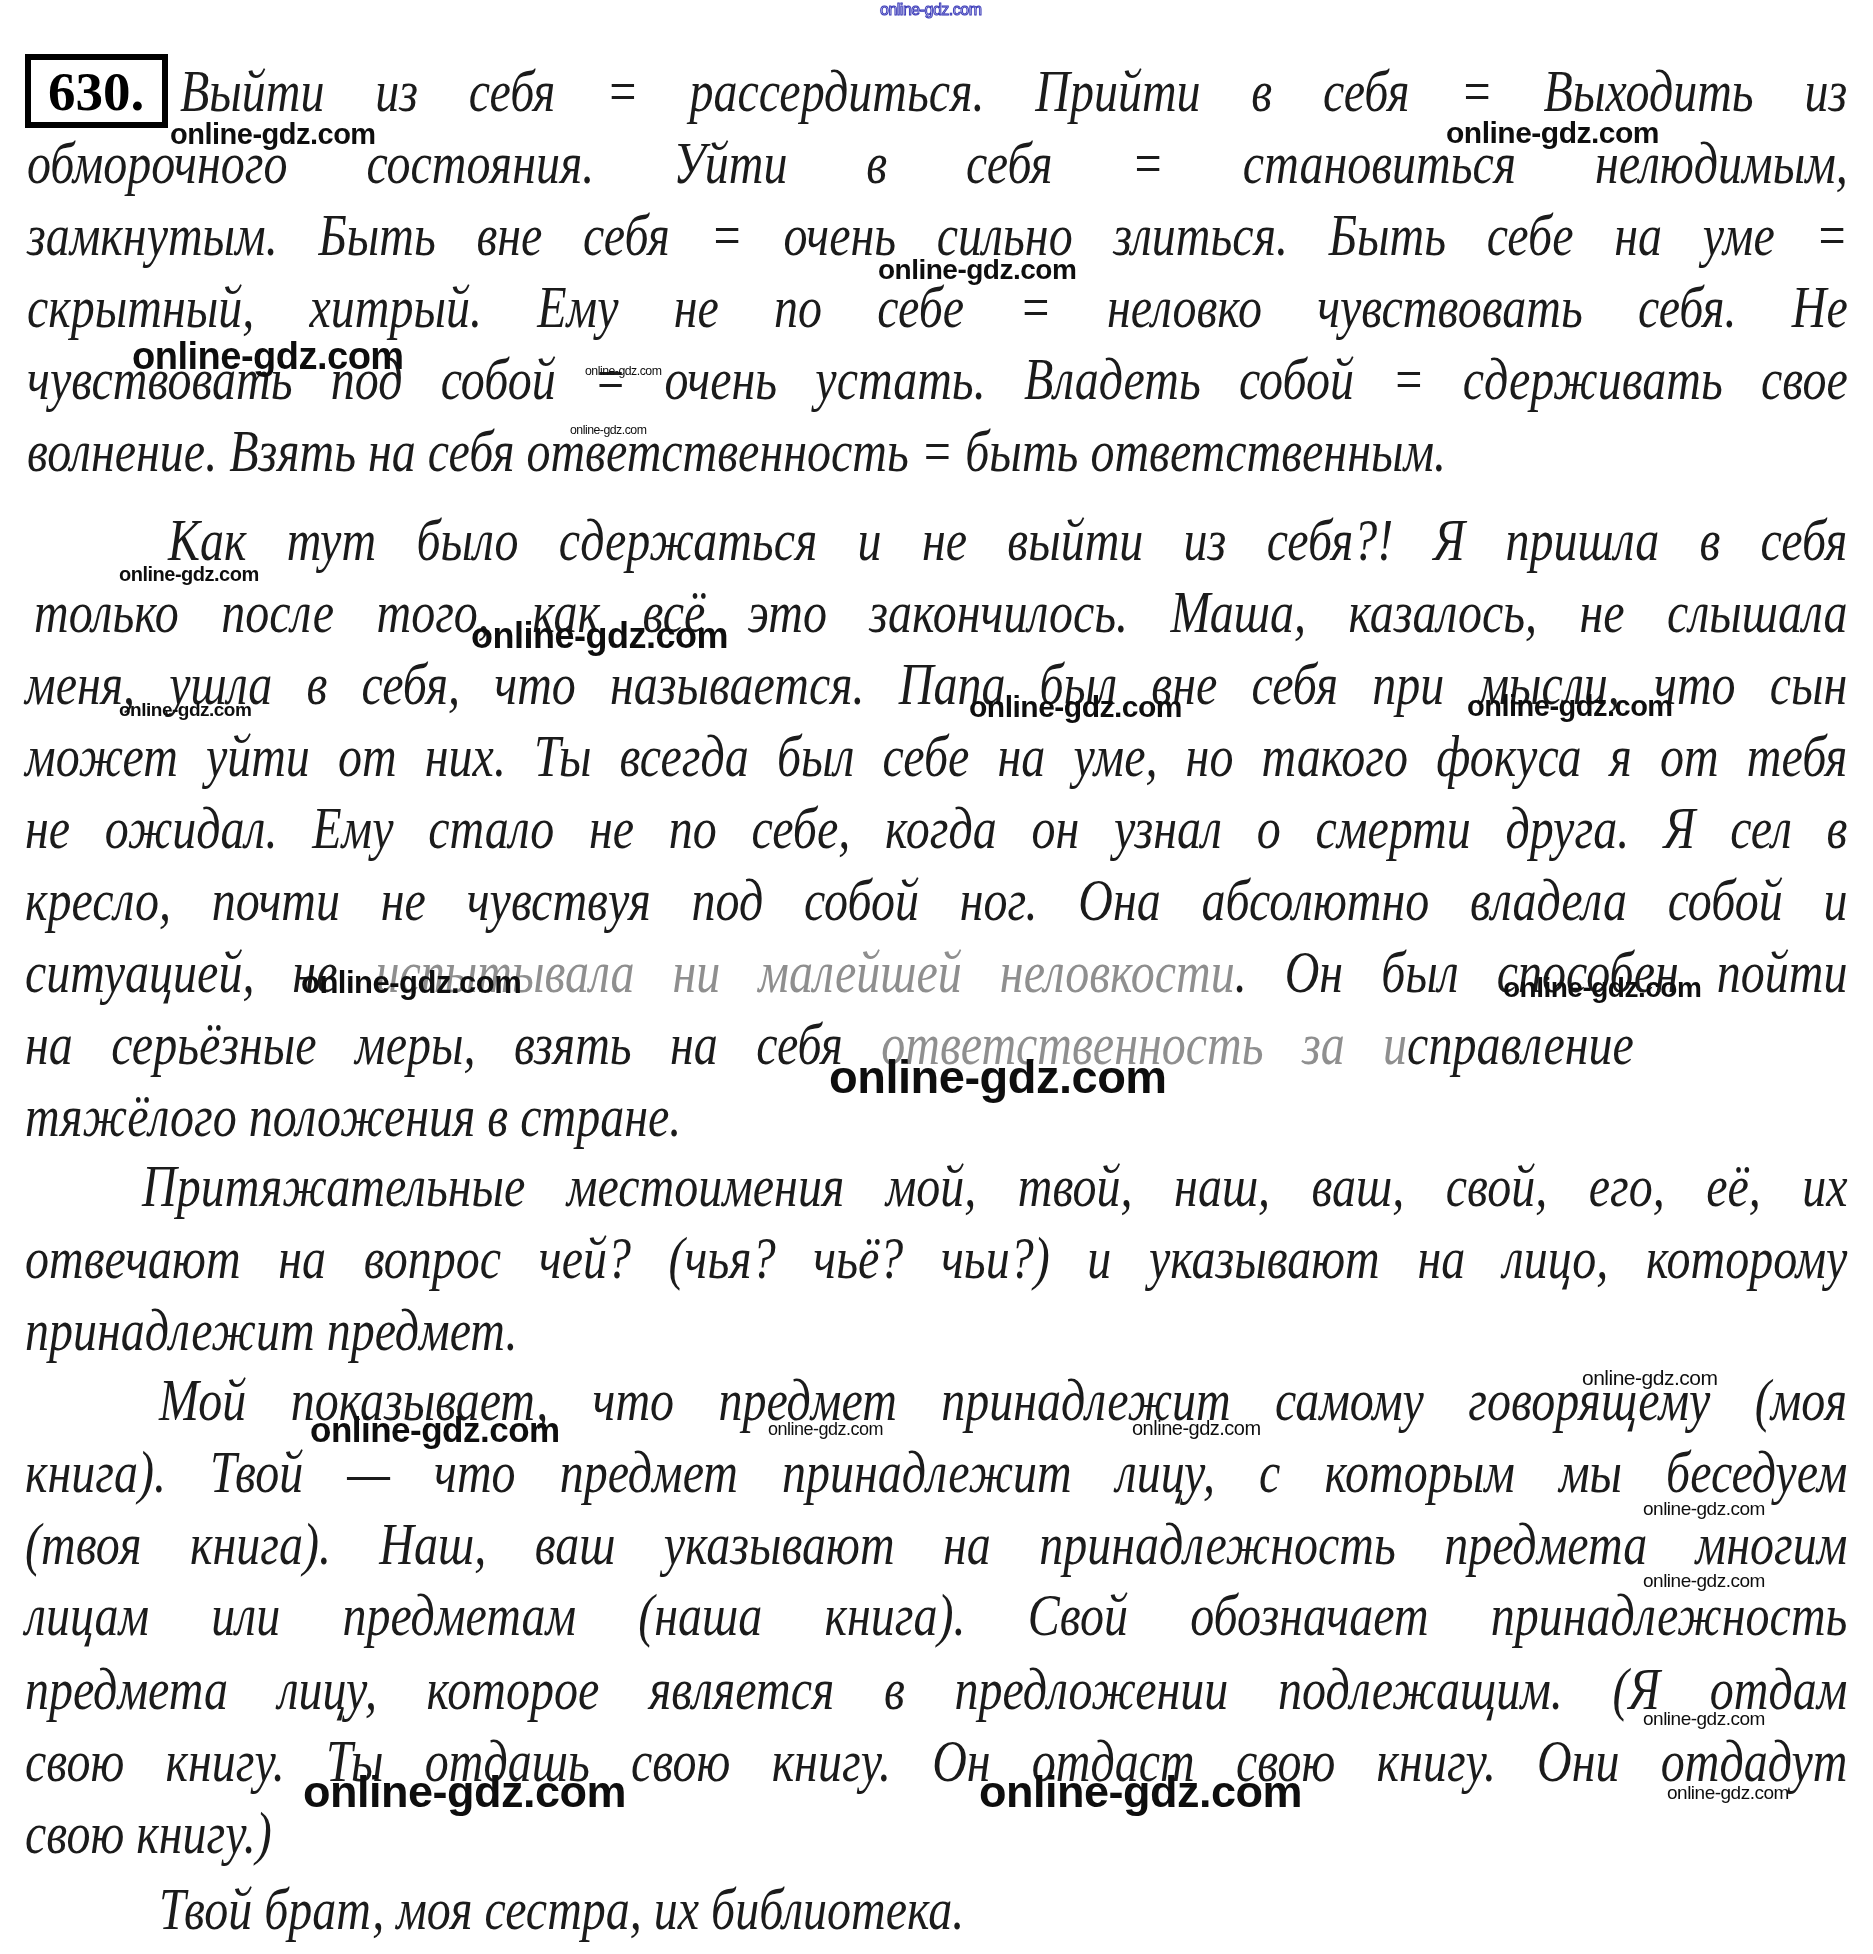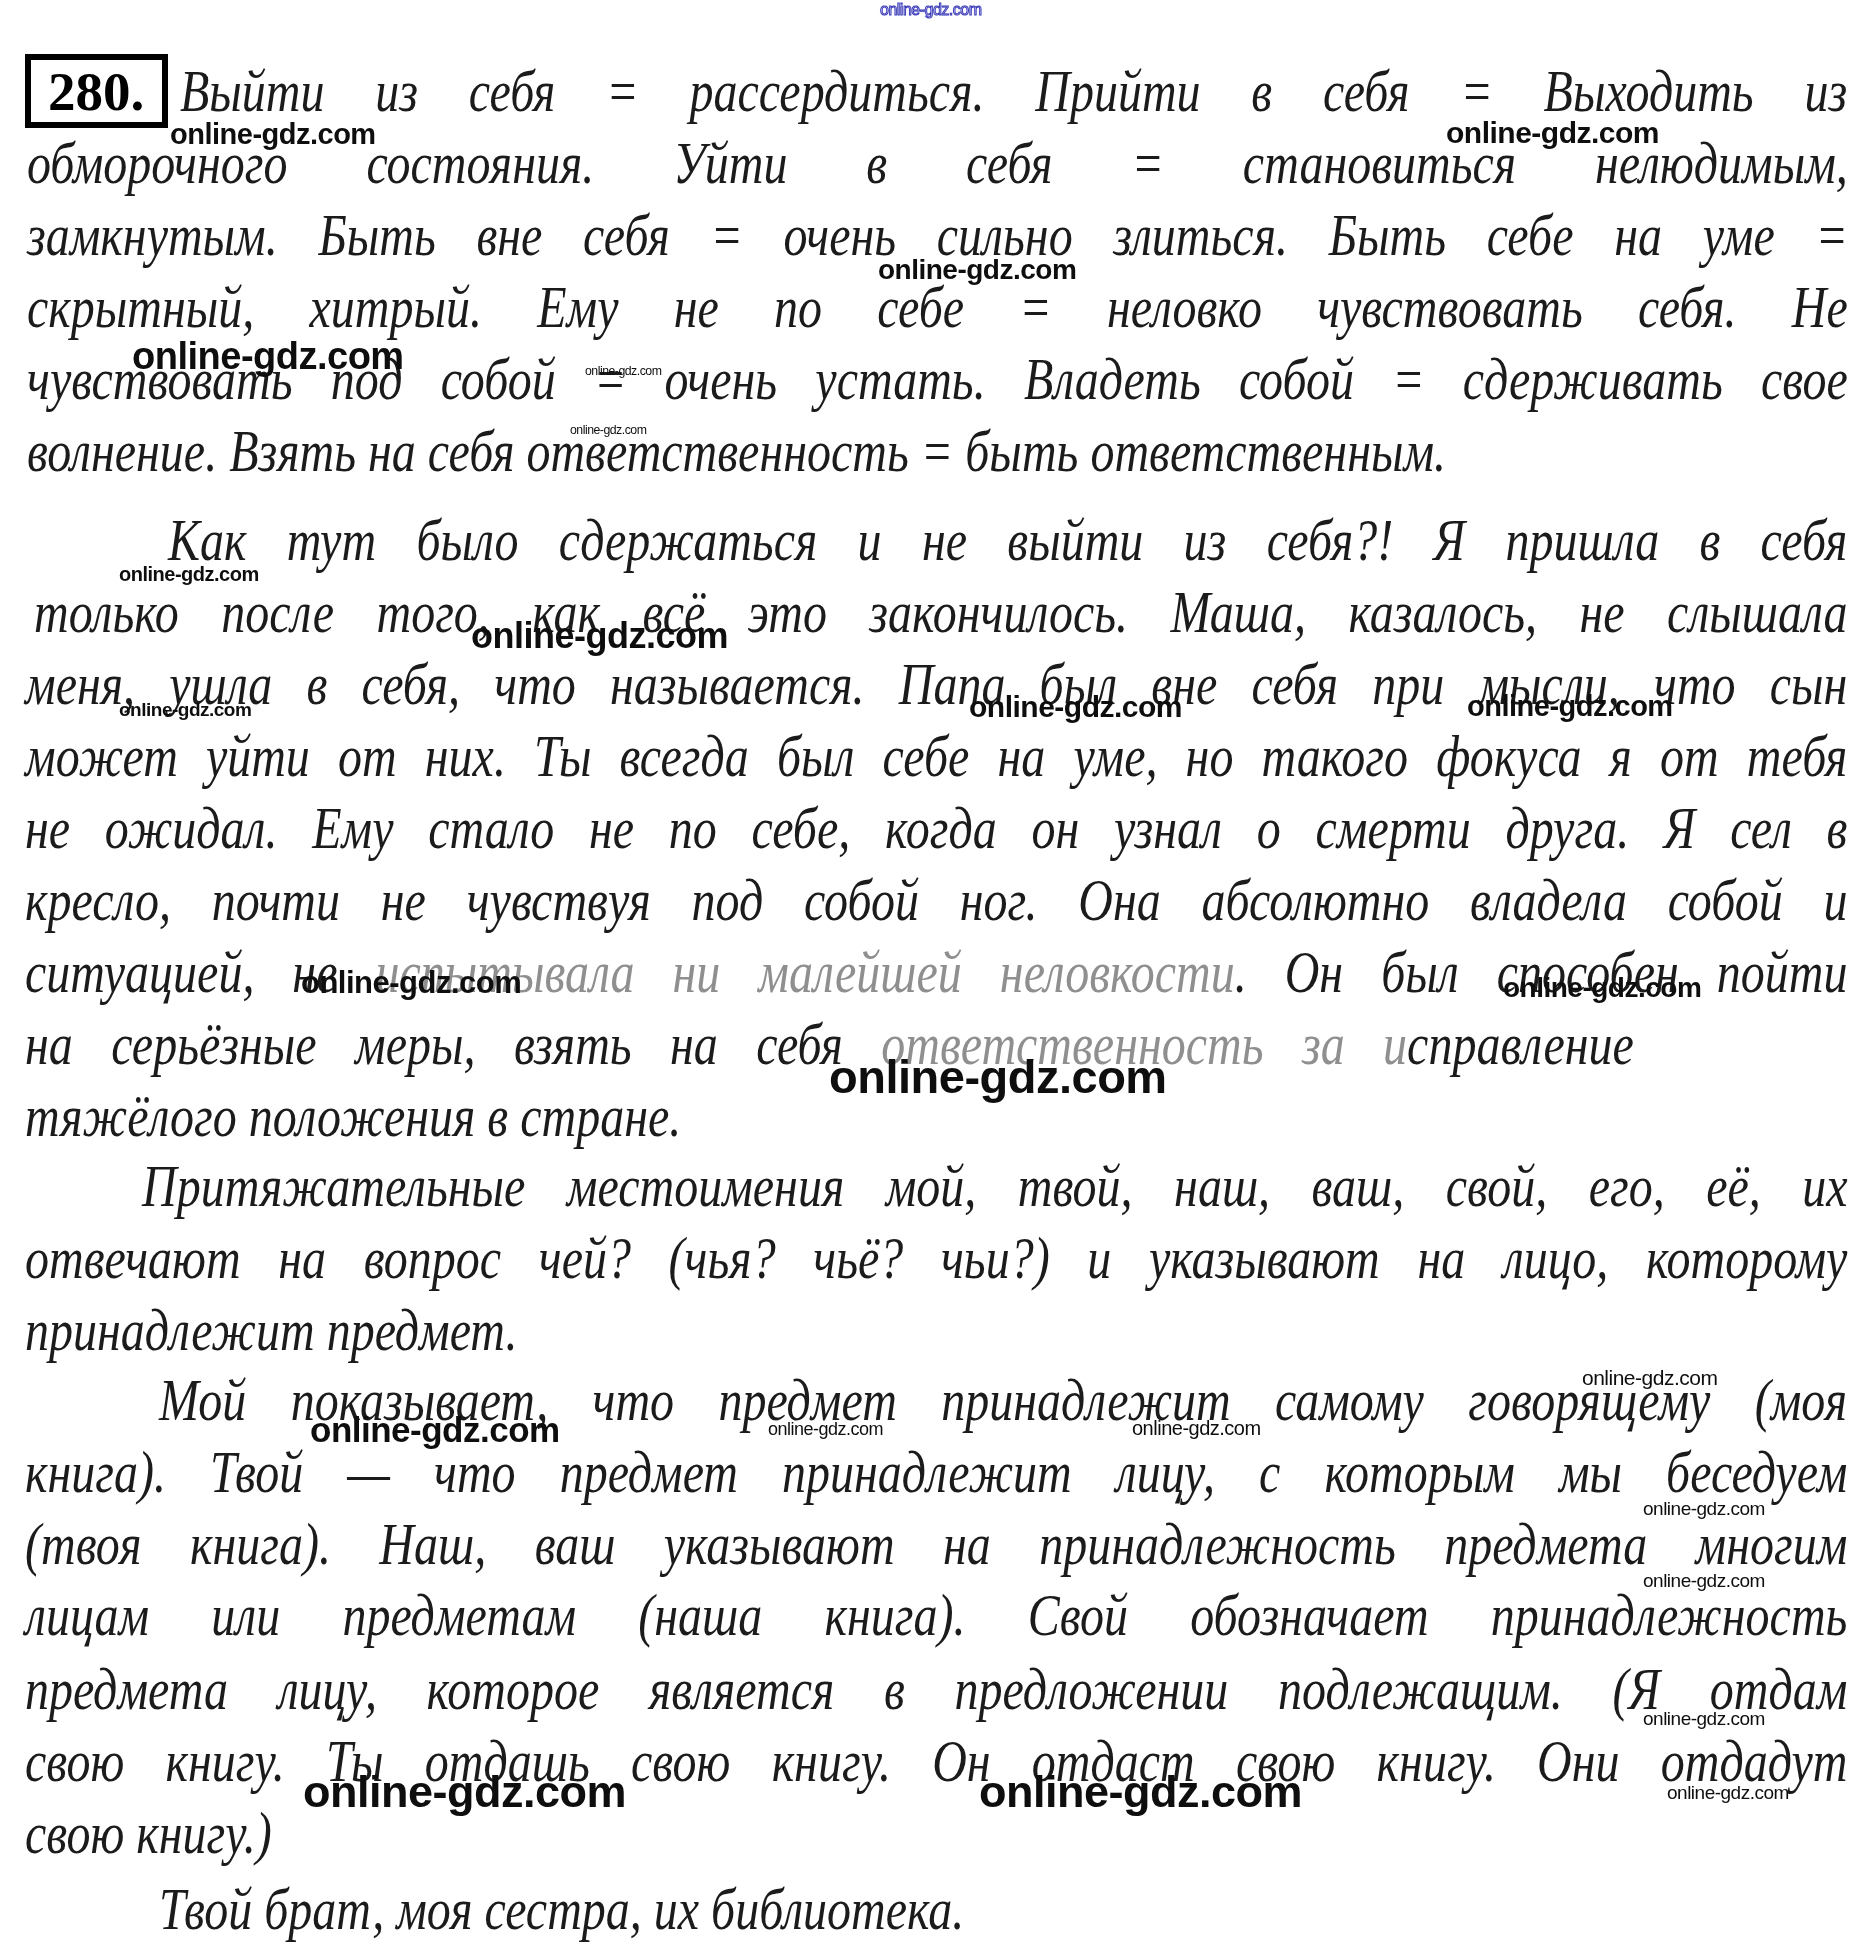--- a/index.html
+++ b/index.html
@@ -58,21 +58,21 @@
     color: #d9d9f2;
     -webkit-text-stroke: 0.9px #3a3ab8;
     text-shadow: 0 0 0.9px #4646c0;
   }
 </style>
 </head>
 <body>
 
 <div id="page">
   <div id="exbox">
-    <span>280.</span>
+    <span>630.</span>
   </div>
   <div id="lines-container">
       <div class="tl j" style="left: 180px; top: 55px; width: 2084px;"><span>Выйти из себя = рассердиться. Прийти в себя = Выходить из</span></div>
       <div class="tl j" style="left: 26.5px; top: 127px; width: 2276px;"><span>обморочного состояния. Уйти в себя = становиться нелюдимым,</span></div>
       <div class="tl j" style="left: 26.5px; top: 199px; width: 2276px;"><span>замкнутым. Быть вне себя = очень сильно злиться. Быть себе на уме =</span></div>
       <div class="tl j" style="left: 26.5px; top: 271px; width: 2276px;"><span>скрытный, хитрый. Ему не по себе = неловко чувствовать себя. Не</span></div>
       <div class="tl j" style="left: 26.5px; top: 343px; width: 2276px;"><span>чувствовать под собой = очень устать. Владеть собой = сдерживать свое</span></div>
       <div class="tl" style="left: 26.5px; top: 415px;"><span>волнение. Взять на себя ответственность = быть ответственным.</span></div>
       <div class="tl j" style="left: 168px; top: 504px; width: 2099px;"><span>Как тут было сдержаться и не выйти из себя?! Я пришла в себя</span></div>
       <div class="tl j" style="left: 34px; top: 576px; width: 2267px;"><span>только после того, как всё это закончилось. Маша, казалось, не слышала</span></div>

